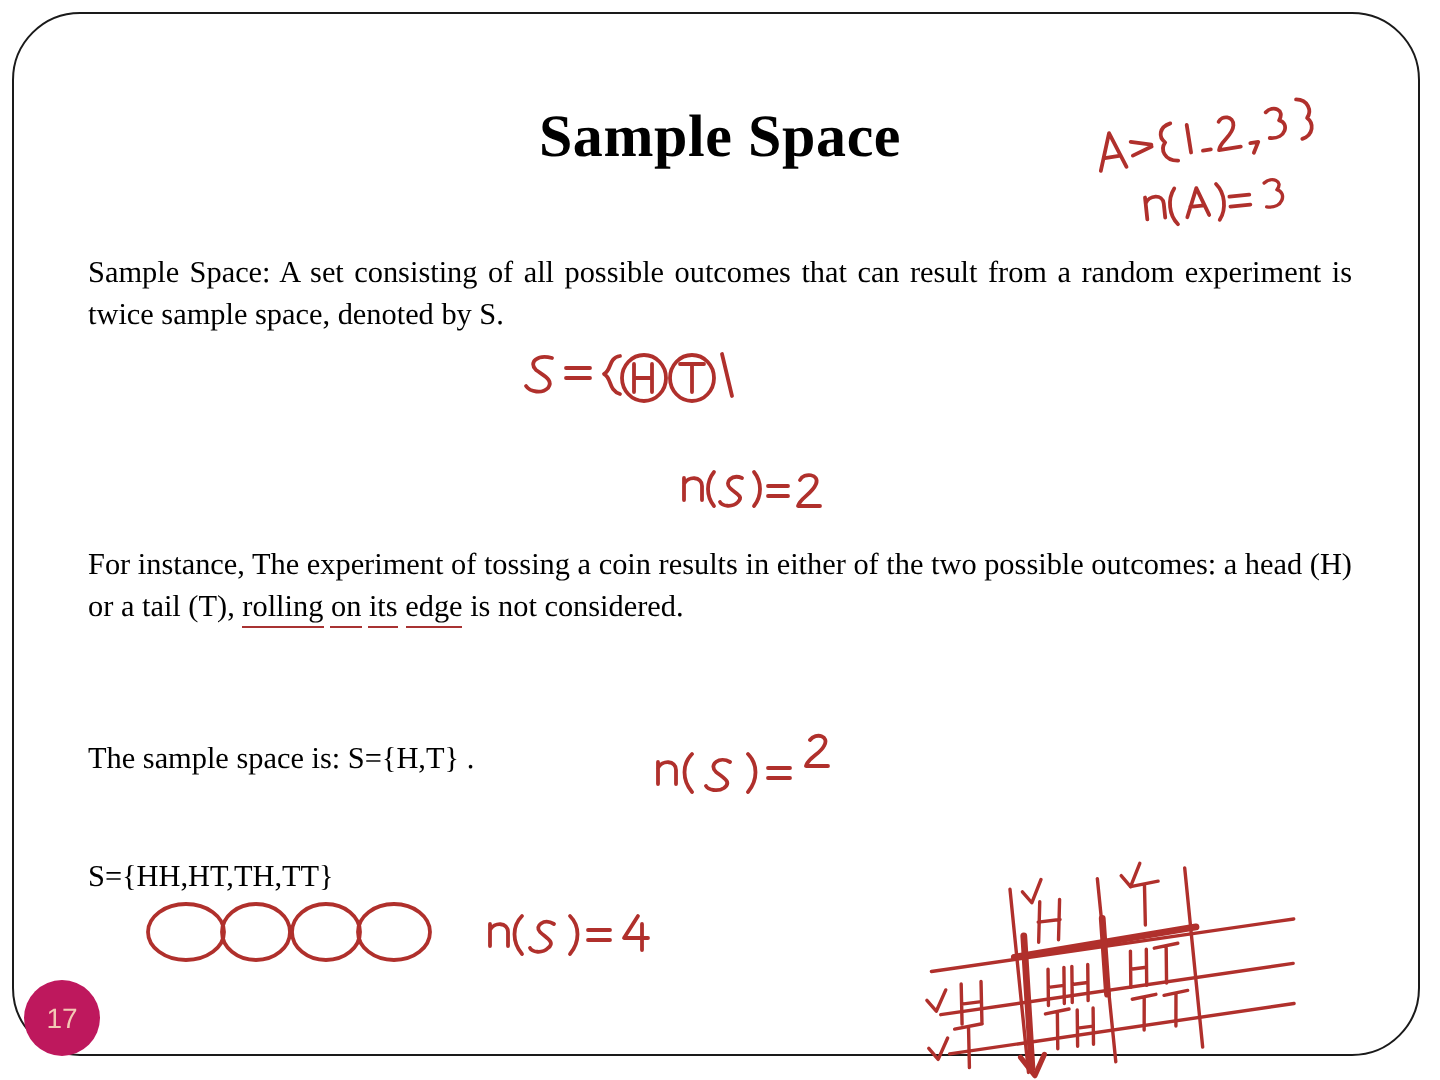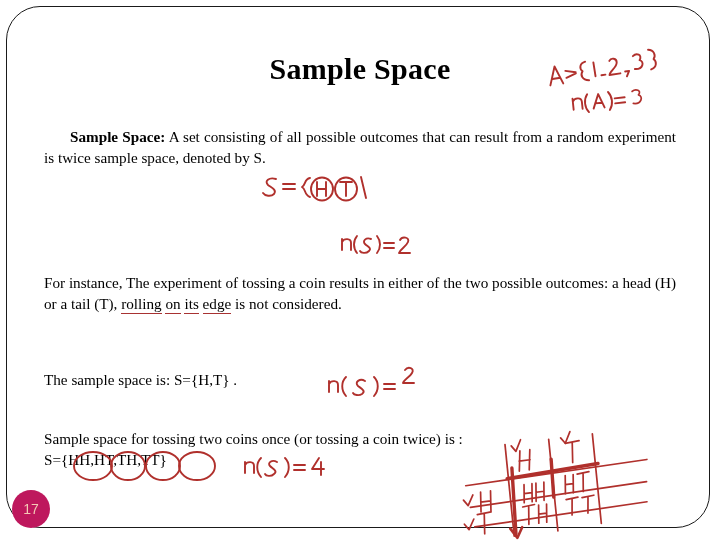--- a/index.html
+++ b/index.html
@@ -40,21 +40,21 @@
     letter-spacing: 0.3px;
     color: #000000;
   }
   .body-text {
     position: absolute;
     font-size: 15.2px;
     line-height: 21px;
     color: #000000;
     text-align: justify;
   }
-  .body-text b { font-weight: bold; margin-left: 26px; }
+  .body-text b { font-weight: normal; }
   .nojust { text-align: left; }
 
   .p1 { left: 44px; top: 126px; width: 632px; }
   .p2 { left: 44px; top: 211px; width: 632px; }
   .p3 { left: 44px; top: 272px; width: 632px; }
   .p4 { left: 44px; top: 369px; width: 450px; }
   .p5 { left: 44px; top: 428px; width: 632px; }
 
   .ul-red {
     border-bottom: 1.6px solid #a83232;
@@ -101,21 +101,20 @@
   </div>
 
 
   <div class="body-text p3">
     <span>For instance, The experiment of tossing a coin results in either of the two possible outcomes: a head (H) or a tail (T), </span><span class="ul-red">rolling</span><span> </span><span class="ul-red">on</span><span> </span><span class="ul-red">its</span><span> </span><span class="ul-red">edge</span><span> is not considered.</span>
   </div>
 
   <div class="body-text p4 nojust">The sample space is: S={H,T} .</div>
 
   <div class="body-text p5">
-    <div>Sample space for tossing two coins once (or tossing a coin twice) is :</div>
     <div class="nojust">S={HH,HT,TH,TT}</div>
   </div>
 
   <div class="badge">17</div>
 
   <svg class="ink" viewBox="0 0 720 540">
     <g stroke="#b0302c" fill="none" stroke-width="1.9" stroke-linecap="round" stroke-linejoin="round">
 
       <g transform="translate(545,64) rotate(-9)">
         <path d="M2,22 L9,4 L15,22 M5,16 L13,16"></path>

